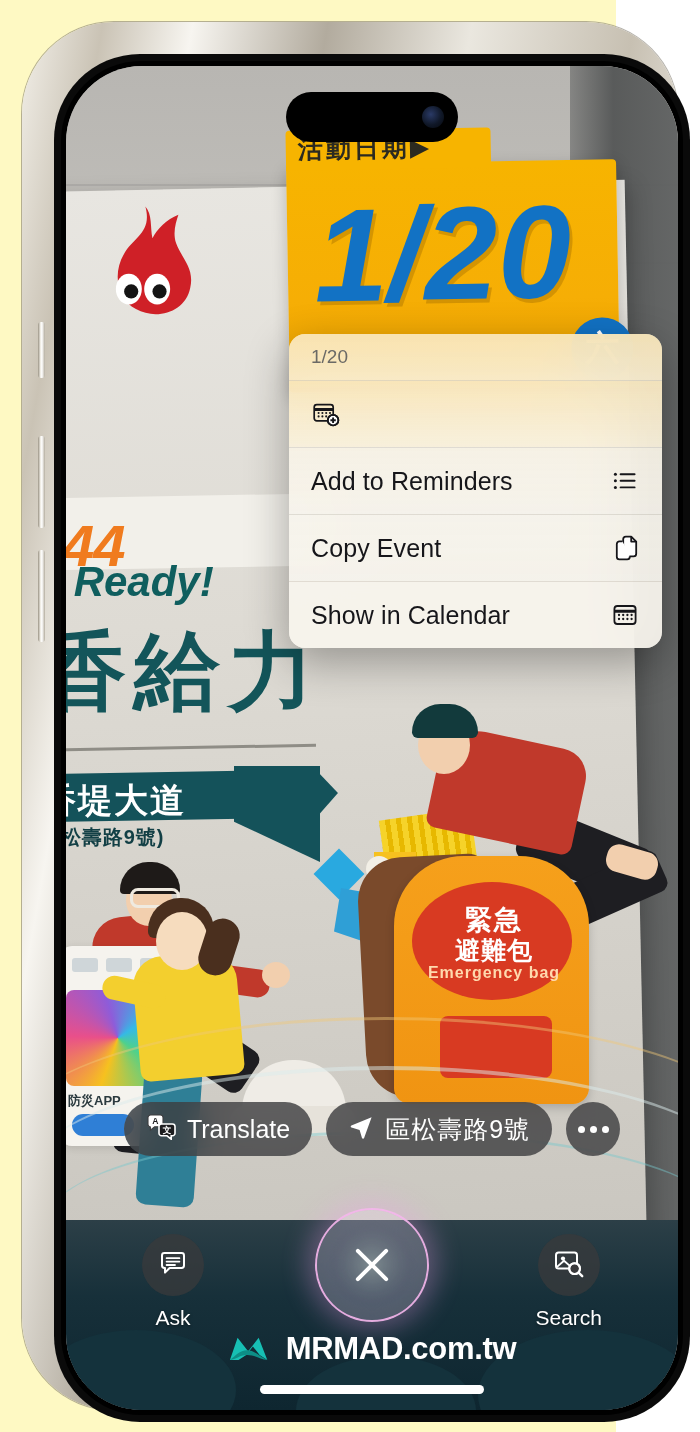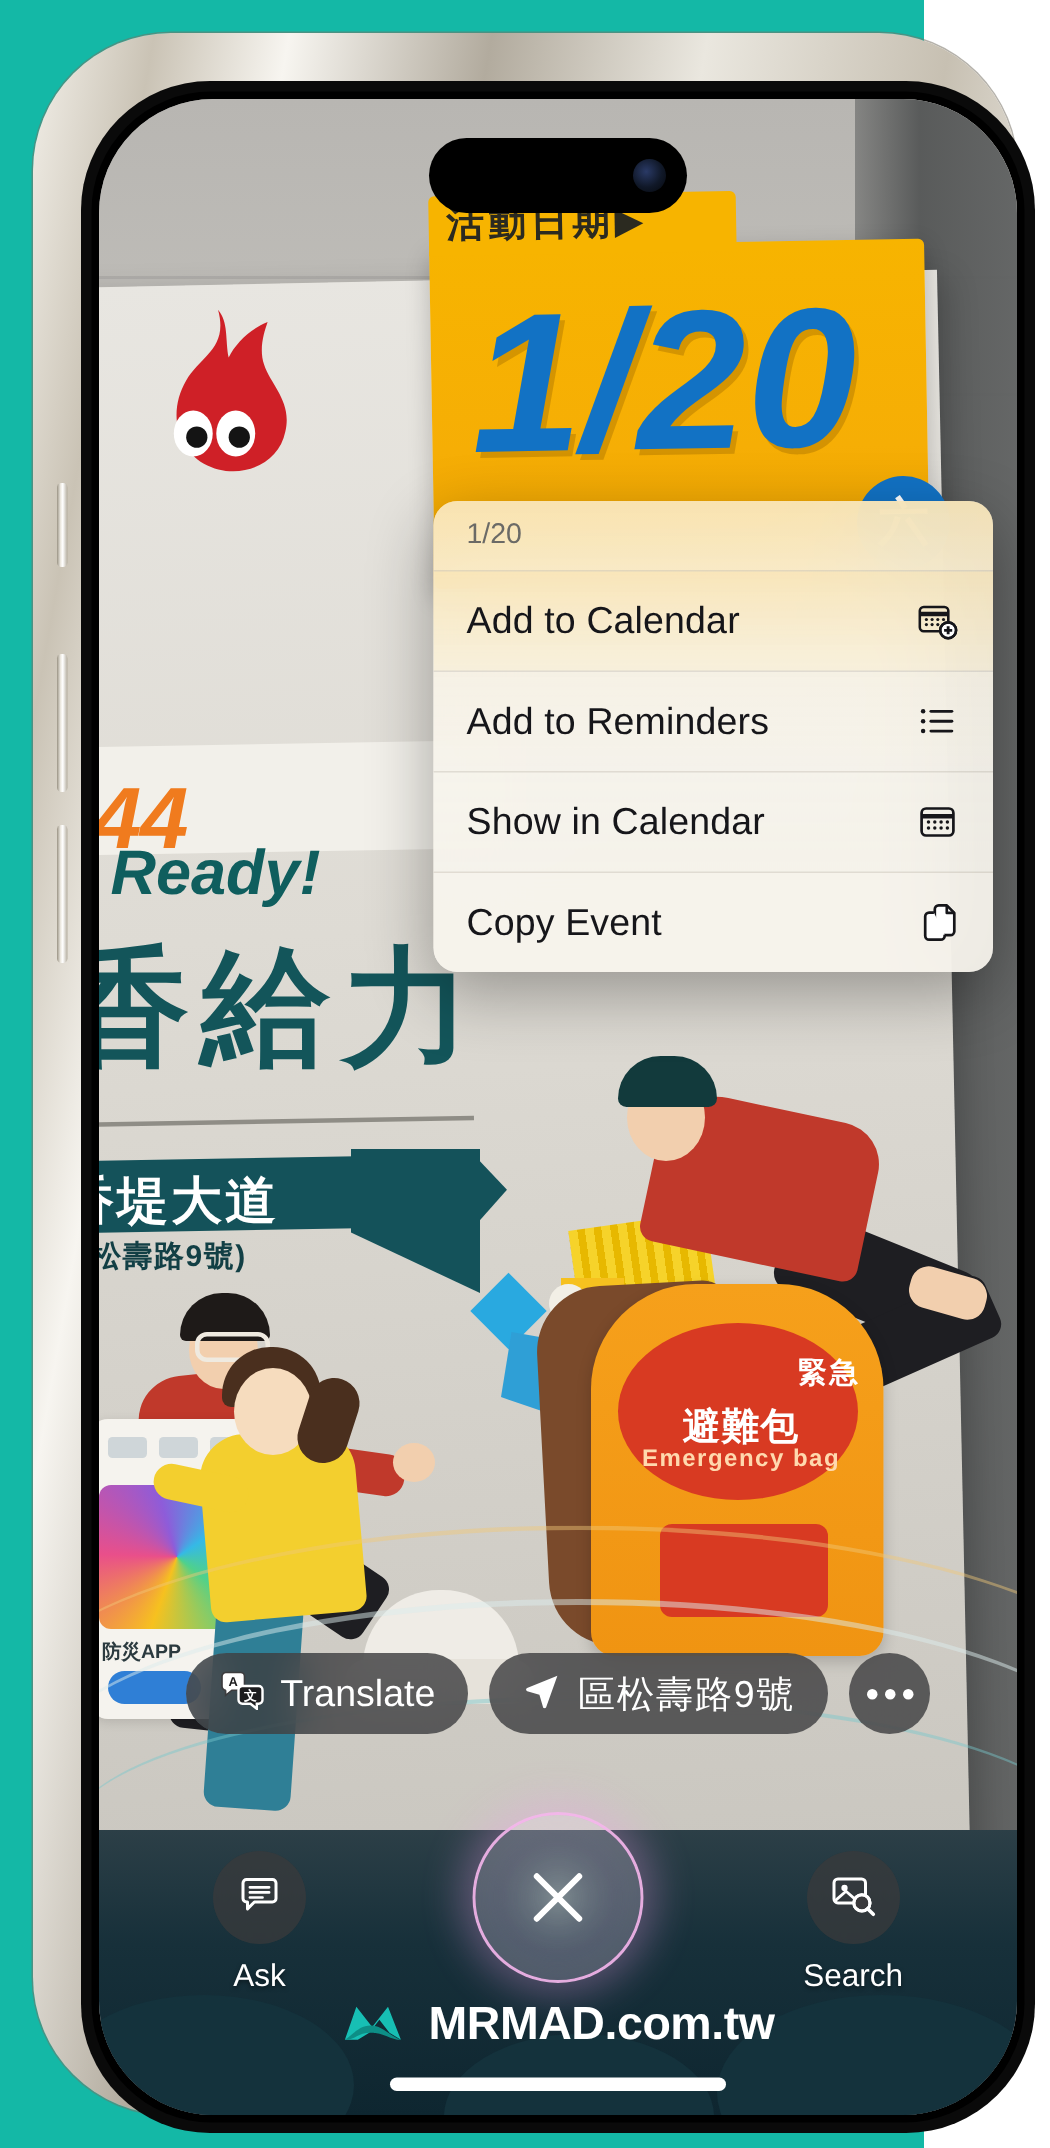--- a/index.html
+++ b/index.html
@@ -1,20 +1,20 @@
 <!DOCTYPE html>
 <html><head>
 <meta charset="utf-8">
 <style>
   html,body{margin:0;padding:0;background:#ffffff;}
   body{width:700px;height:1432px;overflow:hidden;
        font-family:"Liberation Sans","DejaVu Sans",sans-serif;}
 
   
-  #stage{position:relative;width:616px;height:1432px;background:#14b8a6;}
+  #stage{position:relative;width:616px;height:1432px;background:#fef9c3;}
 
   .phone-outer{
     position:absolute;left:22px;top:22px;width:656px;height:1388px;
     border-radius:92px;
     background:linear-gradient(100deg,#efece5 0%,#cfc9bd 10%,#f6f4ef 20%,
                #b9b2a5 36%,#e8e5dd 52%,#cdc6b8 70%,#f3f1ec 84%,#b5ae a0 100%);
     background:linear-gradient(100deg,#f2efe8 0%,#cac3b5 9%,#f7f5f0 19%,
                #b2ab9e 34%,#eae7df 50%,#c7c0b2 68%,#f4f2ed 83%,#aea798 100%);
     box-shadow:0 0 0 1px rgba(120,114,102,.55);
   }
@@ -111,22 +111,22 @@
   .prop-y3{position:absolute;left:300px;top:790px;width:26px;height:26px;background:#f2efe6;border-radius:50%;}
 
   
   .pack-strap{position:absolute;left:296px;top:790px;width:130px;height:240px;
      background:#7a4a2b;border-radius:44px 18px 14px 44px;transform:rotate(-3deg);}
   .pack{position:absolute;left:328px;top:790px;width:195px;height:248px;
      background:linear-gradient(180deg,#f6a01b 0%,#f09412 100%);
      border-radius:70px 70px 16px 16px;box-shadow:0 4px 10px rgba(0,0,0,.18);}
   .pack-circle{position:absolute;left:18px;top:26px;width:160px;height:118px;border-radius:50%;
      background:#d83a22;}
-  .pack-txt1{position:absolute;left:20px;top:46px;width:160px;text-align:right;
-     font-size:19px;font-weight:800;color:#fff;letter-spacing:2px;}
+  .pack-txt1{position:absolute;left:20px;top:46px;width:160px;text-align:center;
+     font-size:27px;font-weight:800;color:#fff;letter-spacing:2px;}
   .pack-txt2{position:absolute;left:20px;top:78px;width:160px;text-align:center;
      font-size:25px;font-weight:800;color:#fff;letter-spacing:1px;}
   .pack-txt3{position:absolute;left:20px;top:108px;width:160px;text-align:center;
      font-size:16px;font-weight:700;color:#ffd9ae;letter-spacing:1px;}
   .pack-pocket{position:absolute;left:46px;top:160px;width:112px;height:62px;background:#d83a22;border-radius:8px;}
 
   
   .ff-head{position:absolute;border-radius:50%;}
   .ff1-body{position:absolute;left:368px;top:672px;width:148px;height:104px;background:#c0392b;
      border-radius:40px 28px 10px 10px;transform:rotate(12deg);}
@@ -376,21 +376,20 @@
       <div class="island">
         <div class="island-cam"></div>
       </div>
 
       <div class="ctx-menu">
         <div class="ctx-head">
           <span class="ctx-head-txt">1/20</span>
         </div>
 
         <div class="ctx-row">
-          <span class="ctx-label">Add to Calendar</span>
           <span class="ctx-ico">
             <svg width="28" height="28" viewBox="0 0 28 28" fill="none" stroke="#16161a" stroke-width="1.7">
               <rect x="2.2" y="4.6" width="19" height="16.2" rx="2.6"></rect>
               <path d="M2.2 9.4h19" stroke-width="3"></path>
               <g fill="#16161a" stroke="none">
                 <circle cx="6.6" cy="13" r="1.05"></circle>
                   <circle cx="10.4" cy="13" r="1.05"></circle>
                   <circle cx="14.2" cy="13" r="1.05"></circle>
                   <circle cx="18" cy="13" r="1.05"></circle>
                 <circle cx="6.6" cy="16.4" r="1.05"></circle>
@@ -416,49 +415,49 @@
               <g stroke="#16161a" stroke-width="1.9" stroke-linecap="round">
                 <path d="M9.6 7.2h14"></path>
                   <path d="M9.6 13.8h14"></path>
                   <path d="M9.6 20.4h14"></path>
               </g>
             </svg>
           </span>
         </div>
 
         <div class="ctx-row">
+          <span class="ctx-label">Copy Event</span>
+          <span class="ctx-ico">
+            <svg width="28" height="28" viewBox="0 0 28 28" fill="none" stroke="#16161a" stroke-width="1.8" stroke-linejoin="round">
+              <path d="M14.8 2.6h5.4l5 5v12.2a2.6 2.6 0 0 1-2.6 2.6h-7.8a2.6 2.6 0 0 1-2.6-2.6V5.2a2.6 2.6 0 0 1 2.6-2.6z" fill="#fff"></path>
+              <path d="M20.2 2.6v5h5"></path>
+              <path d="M11.6 7.4H8.4a2.6 2.6 0 0 0-2.6 2.6v12.8a2.6 2.6 0 0 0 2.6 2.6h7.8a2.6 2.6 0 0 0 2.6-2.6v-.6" fill="#fff"></path>
+            </svg>
+          </span>
+        </div>
+
+        <div class="ctx-row">
           <span class="ctx-label">Show in Calendar</span>
           <span class="ctx-ico">
             <svg width="28" height="28" viewBox="0 0 28 28" fill="none" stroke="#16161a" stroke-width="1.8">
               <rect x="3.4" y="5" width="21.2" height="18" rx="3"></rect>
               <path d="M3.4 10.2h21.2" stroke-width="3"></path>
               <g fill="#16161a" stroke="none">
                 <circle cx="8" cy="14" r="1.15"></circle>
                   <circle cx="12.2" cy="14" r="1.15"></circle>
                   <circle cx="16.4" cy="14" r="1.15"></circle>
                   <circle cx="20.6" cy="14" r="1.15"></circle>
                 <circle cx="8" cy="18" r="1.15"></circle>
                   <circle cx="12.2" cy="18" r="1.15"></circle>
                   <circle cx="16.4" cy="18" r="1.15"></circle>
                   <circle cx="20.6" cy="18" r="1.15"></circle>
               </g>
             </svg>
           </span>
         </div>
-
-        <div class="ctx-row">
-          <span class="ctx-label">Copy Event</span>
-          <span class="ctx-ico">
-            <svg width="28" height="28" viewBox="0 0 28 28" fill="none" stroke="#16161a" stroke-width="1.8" stroke-linejoin="round">
-              <path d="M14.8 2.6h5.4l5 5v12.2a2.6 2.6 0 0 1-2.6 2.6h-7.8a2.6 2.6 0 0 1-2.6-2.6V5.2a2.6 2.6 0 0 1 2.6-2.6z" fill="#fff"></path>
-              <path d="M20.2 2.6v5h5"></path>
-              <path d="M11.6 7.4H8.4a2.6 2.6 0 0 0-2.6 2.6v12.8a2.6 2.6 0 0 0 2.6 2.6h7.8a2.6 2.6 0 0 0 2.6-2.6v-.6" fill="#fff"></path>
-            </svg>
-          </span>
-        </div>
       </div>
 
       <div class="pill-row">
 
         <div class="pill">
           <span>
             <svg width="30" height="26" viewBox="0 0 30 26">
               <path d="M2 3.6A2.6 2.6 0 0 1 4.6 1h9.8A2.6 2.6 0 0 1 17 3.6v6.6a2.6 2.6 0 0 1-2.6 2.6H8.6L4.4 16.2v-3.4h.2A2.6 2.6 0 0 1 2 10.2z" fill="#fff" stroke="#3c3c3e" stroke-width="1.1"></path>
               <text x="9.4" y="10.3" font-size="8.6" font-weight="700" fill="#1c1c1e" text-anchor="middle" font-family="'Liberation Sans',sans-serif">A</text>
               <path d="M13 12.6A2.6 2.6 0 0 1 15.6 10h10.8A2.6 2.6 0 0 1 29 12.6v6.6a2.6 2.6 0 0 1-2.6 2.6h-1.2v3.4l-4.2-3.4h-5.4a2.6 2.6 0 0 1-2.6-2.6z" fill="#1c1c1e" stroke="#fff" stroke-width="1.6"></path>

